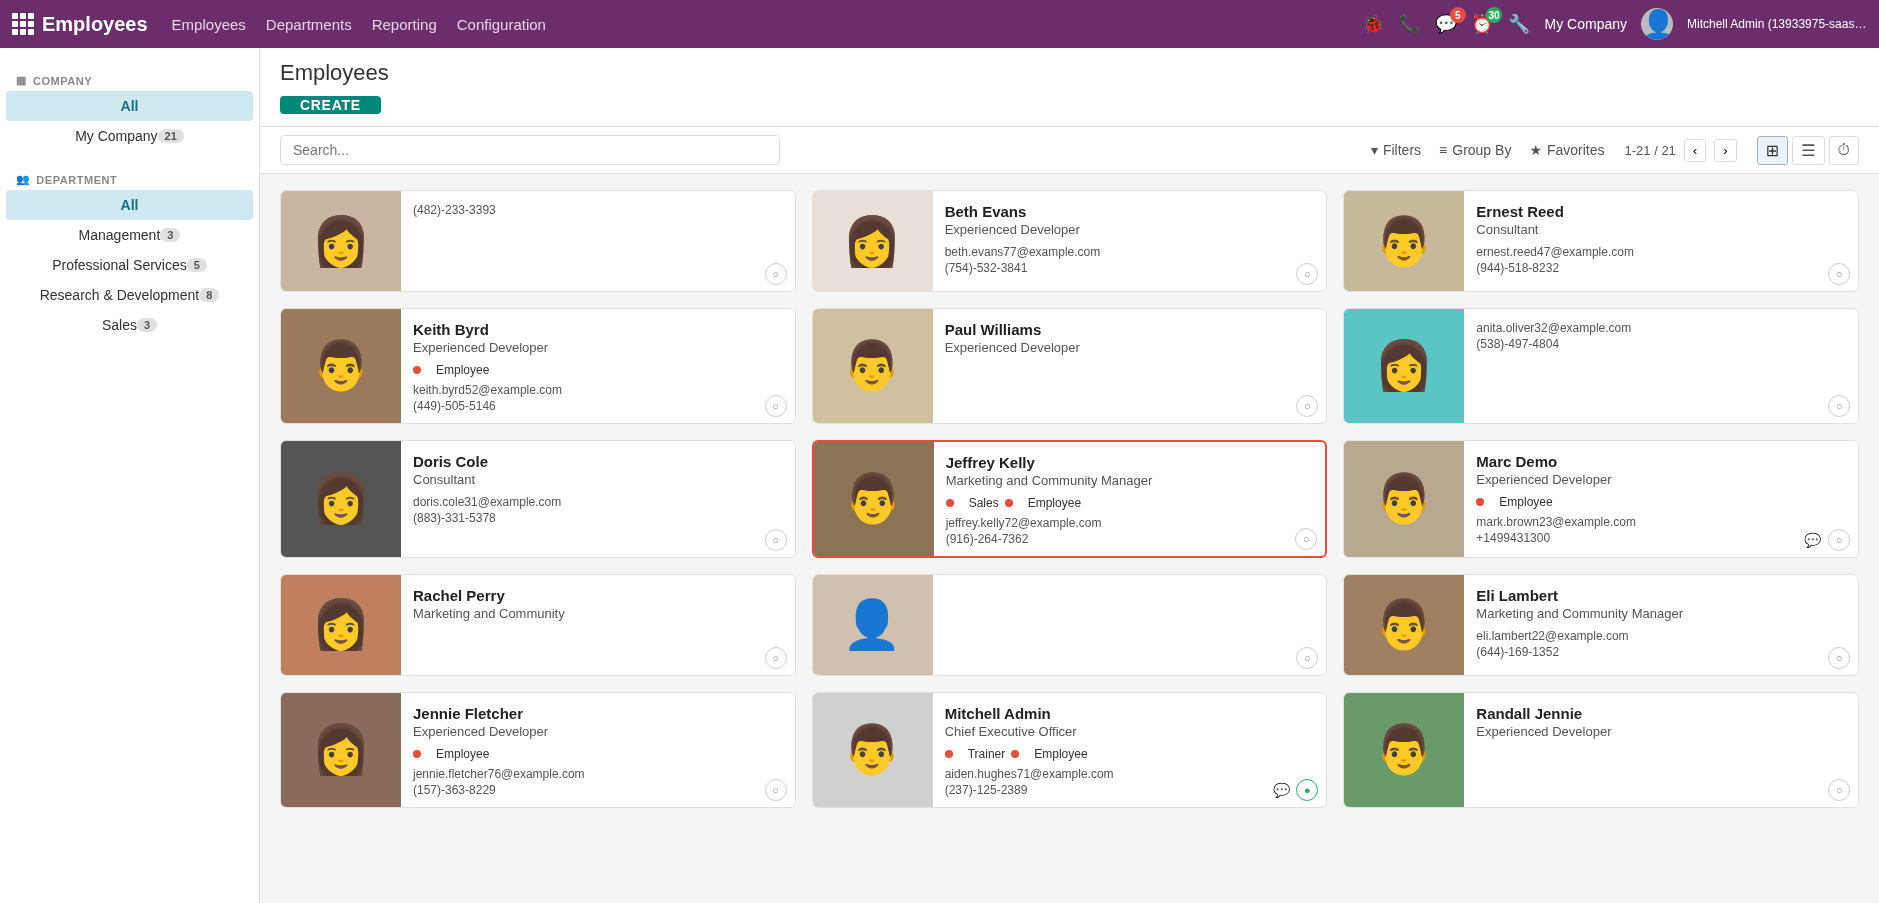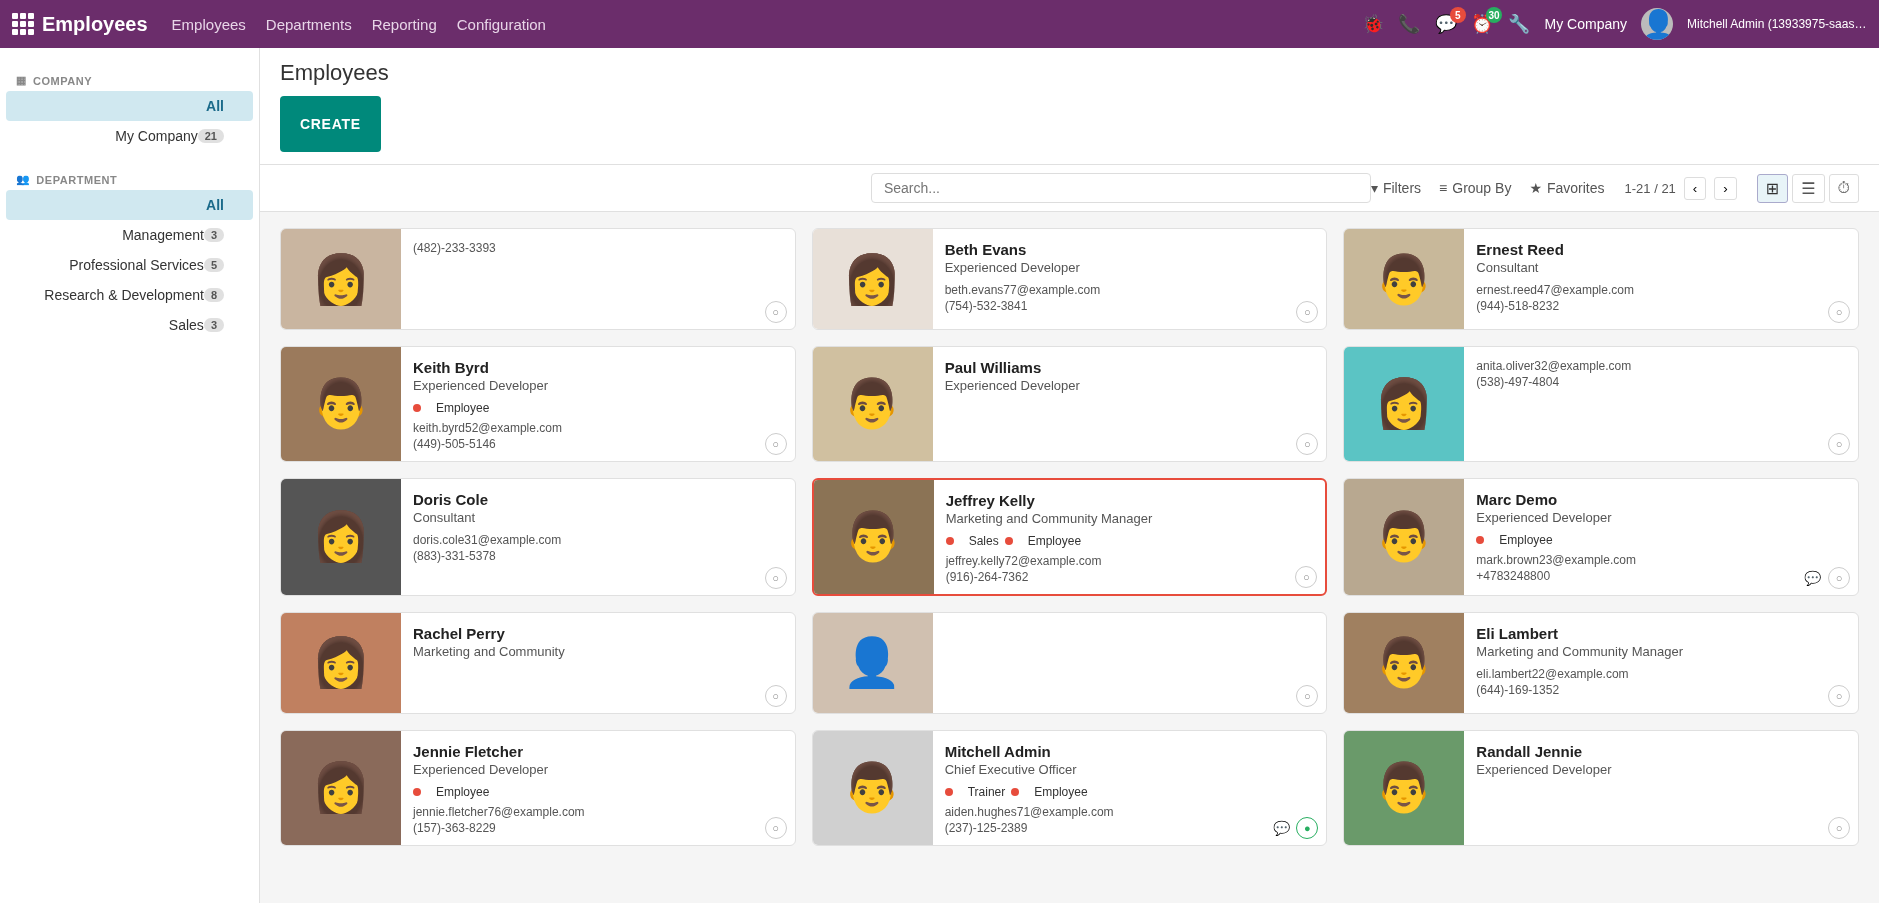--- a/index.html
+++ b/index.html
@@ -44,22 +44,22 @@
       overflow-y: auto;
       padding: 16px 0;
     }
     .sidebar-section-title {
       font-size: 11px; font-weight: 700; color: #888;
       padding: 10px 16px 4px 16px;
       letter-spacing: 0.05em;
       display: flex; align-items: center; gap: 6px;
     }
     .sidebar-item {
-      display: flex; align-items: center; justify-content: flex-end;
-      padding: 7px 29px;
+      display: flex; align-items: center; justify-content: center;
+      padding: 7px 16px;
       cursor: pointer;
       border-radius: 4px;
       margin: 0 6px;
     }
     .sidebar-item.active { background: #d0e8f0; color: #1a6a8a; font-weight: 600; }
     .sidebar-item-label { font-size: 14px; }
     .sidebar-item-count {
       background: #e0e0e0; color: #555; border-radius: 10px;
       font-size: 11px; padding: 1px 7px; font-weight: 600;
     }
@@ -69,29 +69,29 @@
 
     
     .page-header {
       background: #fff; border-bottom: 1px solid #e0e0e0;
       padding: 12px 20px 0 20px;
     }
     .page-title { font-size: 22px; font-weight: 400; color: #333; margin-bottom: 10px; }
     .page-actions { display: flex; align-items: center; gap: 12px; margin-bottom: 12px; }
     .btn-create {
       background: #00897b; color: #fff; border: none;
-      padding: 20px 20px; border-radius: 4px; font-size: 14px;
+      padding: 1px 20px; border-radius: 4px; font-size: 14px;
       font-weight: 600; cursor: pointer; letter-spacing: 0.05em;
     }
 
     
     .toolbar {
       background: #fff; border-bottom: 1px solid #e0e0e0;
       padding: 8px 20px;
-      display: flex; align-items: center; justify-content: flex-end;
+      display: flex; align-items: center; justify-content: space-between;
     }
     .toolbar-search {
       flex: 1; max-width: 500px;
       border: 1px solid #ddd; border-radius: 4px;
       padding: 6px 12px; font-size: 14px; color: #888;
       outline: none;
     }
     .toolbar-right { display: flex; align-items: center; gap: 20px; }
     .toolbar-filter-group { display: flex; align-items: center; gap: 18px; }
     .toolbar-btn {
@@ -392,21 +392,21 @@
             <div class="kanban-card-body">
               <div class="kanban-card-name">Marc Demo</div>
               <div class="kanban-card-title">Experienced Developer</div>
               <div class="kanban-card-tags">
                 <span class="tag">
                   <span class="tag-dot red"></span>
                   <span>Employee</span>
                 </span>
               </div>
               <div class="kanban-card-email">mark.brown23@example.com</div>
-              <div class="kanban-card-phone">+4783248800</div>
+              <div class="kanban-card-phone">+1499431300</div>
             </div>
             <div class="kanban-card-actions">
               <span class="card-chat-icon">💬</span>
               <div class="card-action-btn">○</div>
             </div>
           </div>
           <div class="kanban-card">
             <div class="kanban-card-photo" style="background: rgb(192, 128, 96); display: flex; align-items: center; justify-content: center; font-size: 48px; min-height: 100px;">👩</div>
             <div class="kanban-card-body">
               <div class="kanban-card-name">Rachel Perry</div>

